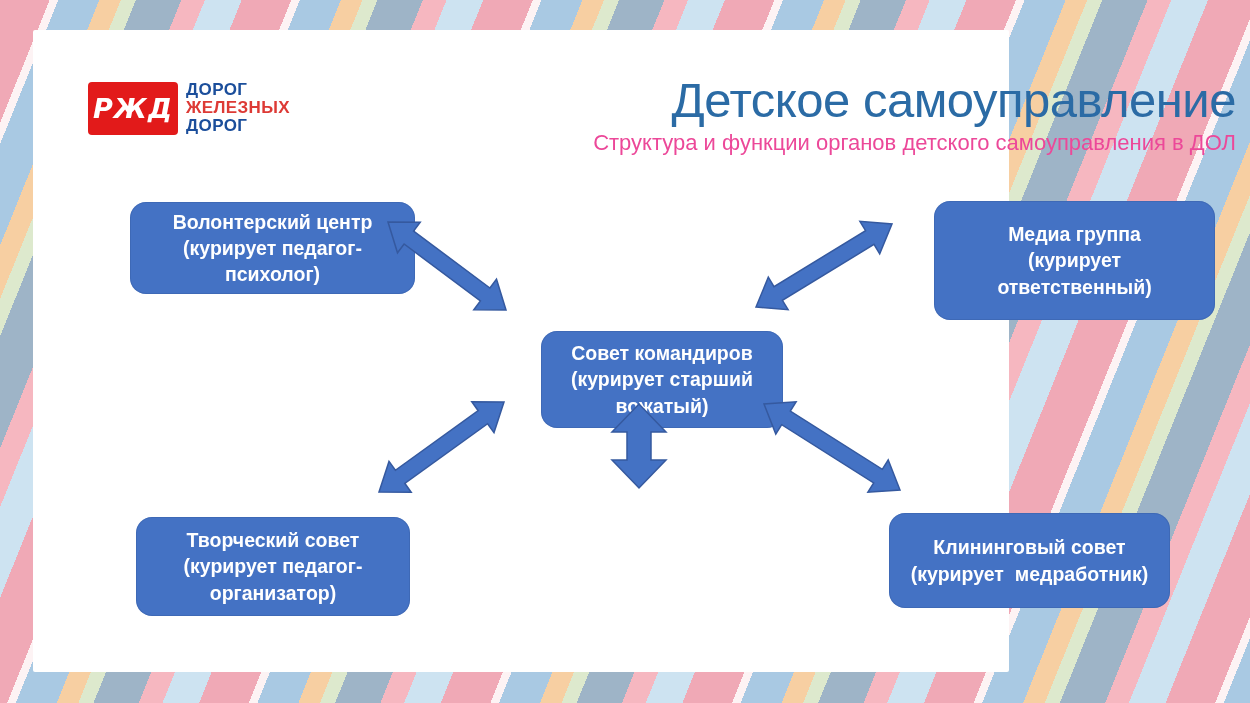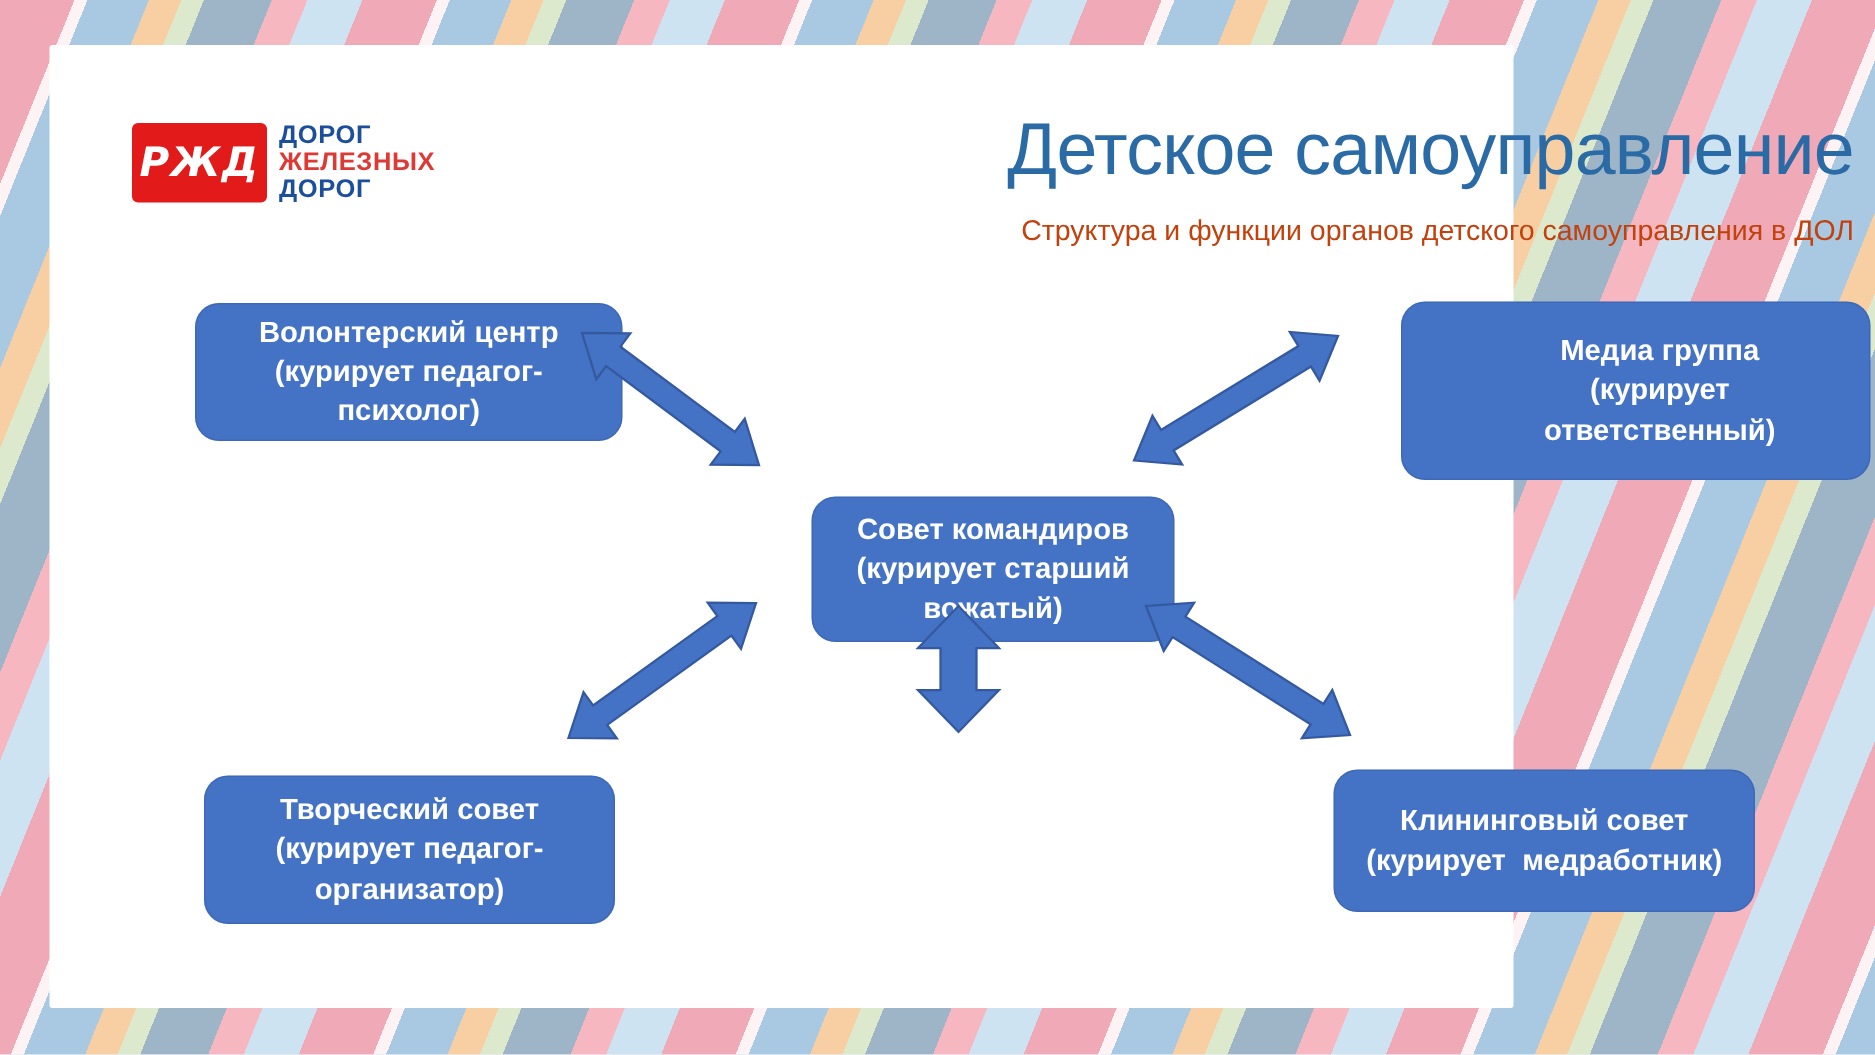--- a/index.html
+++ b/index.html
@@ -39,33 +39,33 @@
   .logo-text .l-red{color:#dd3a35;}
   
   .title-wrap{
     position:absolute;left:428px;top:44px;width:775px;text-align:right;
   }
   .slide-title{
     color:#2b6ba5;font-size:49px;font-weight:400;line-height:1.1;
     letter-spacing:-.5px;white-space:nowrap;
   }
   .slide-subtitle{
-    margin-top:16px;color:#c2410c;font-size:19px;font-weight:400;
+    margin-top:2px;color:#ec4899;font-size:22px;font-weight:400;
     white-space:nowrap;
   }
   
   .node{
     position:absolute;background:#4472c4;border-radius:16px;
     color:#ffffff;font-weight:bold;font-size:19.5px;line-height:1.34;
     display:flex;align-items:center;justify-content:center;
     text-align:center;white-space:pre-wrap;
     box-shadow:0 0 0 1px rgba(53,89,159,.35) inset;
   }
   .n-tl{left:97px; top:172px;width:285px;height:92px;}
-  .n-tr{left:901px;top:171px;width:281px;height:119px;padding-left:32px;}
+  .n-tr{left:901px;top:171px;width:281px;height:119px;}
   .n-c {left:508px;top:301px;width:242px;height:97px;}
   .n-bl{left:103px;top:487px;width:274px;height:99px;}
   .n-bc{left:487px;top:487px;width:291px;height:104px;}
   .n-br{left:856px;top:483px;width:281px;height:95px;}
   
   #edges-svg{position:absolute;left:0;top:0;pointer-events:none;}
   .edge-arrow{fill:#4472c4;stroke:#35599f;stroke-width:1.5;}
 </style>
 </head>
 <body>

